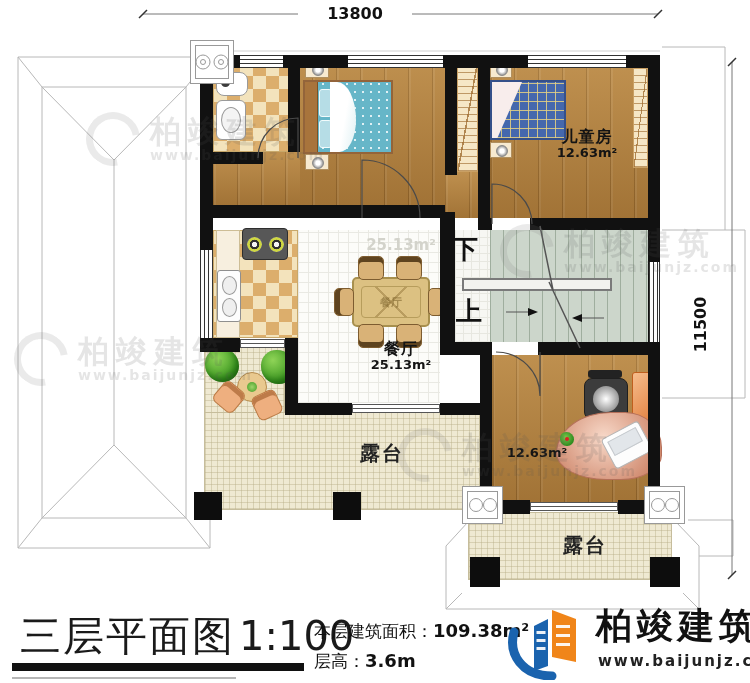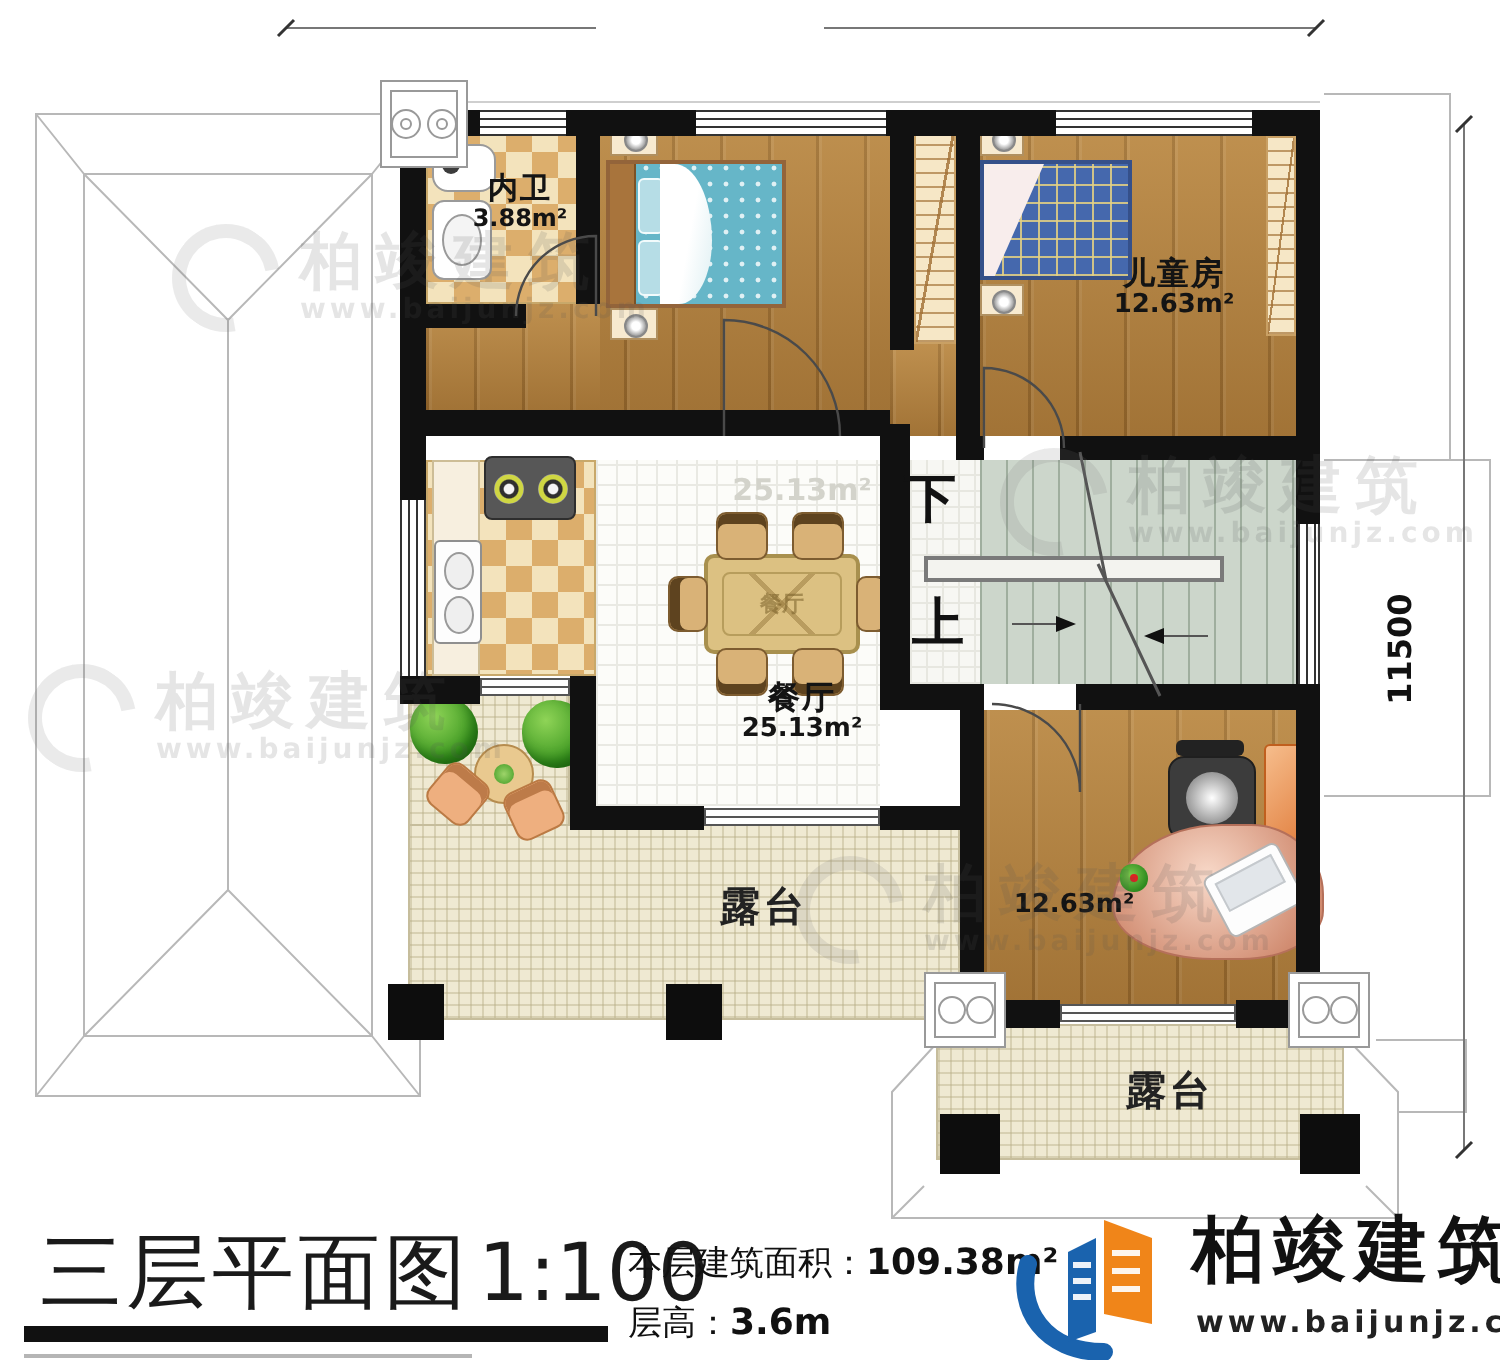--- a/index.html
+++ b/index.html
@@ -279,26 +279,23 @@
         <circle cx="672" cy="505" r="6.5"></circle>
     </g>
     <g stroke="#777" fill="none" stroke-width="1">
       <path d="M143,14 H298 M412,14 H658"></path>
       <path d="M139,18 L147,10 M654,18 L662,10" stroke="#333" stroke-width="1.5"></path>
       <path d="M732,62 V575"></path>
       <path d="M728,66 L736,58 M728,579 L736,571" stroke="#333" stroke-width="1.5"></path>
     </g>
   </svg>
 
+  <div class="dim-label" style="left:300px;top:4px;width:110px">13800</div>
   <div class="dim-label" style="left:655px;top:315px;width:90px;transform:rotate(-90deg)">11500</div>
 
-  <div class="room-label rl-sm" style="left:215px;top:86px;width:90px">
-    <div class="rl-name">内卫</div>
-    <div class="rl-area">3.88m²</div>
-  </div>
   <div class="room-label" style="left:527px;top:128px;width:120px">
     <div class="rl-name">儿童房</div>
     <div class="rl-area">12.63m²</div>
   </div>
   <div class="room-label" style="left:340px;top:340px;width:122px">
     <div class="rl-name">餐厅</div>
     <div class="rl-area">25.13m²</div>
   </div>
   <div class="room-label" style="left:472px;top:446px;width:130px">
     <div class="rl-area">12.63m²</div>

